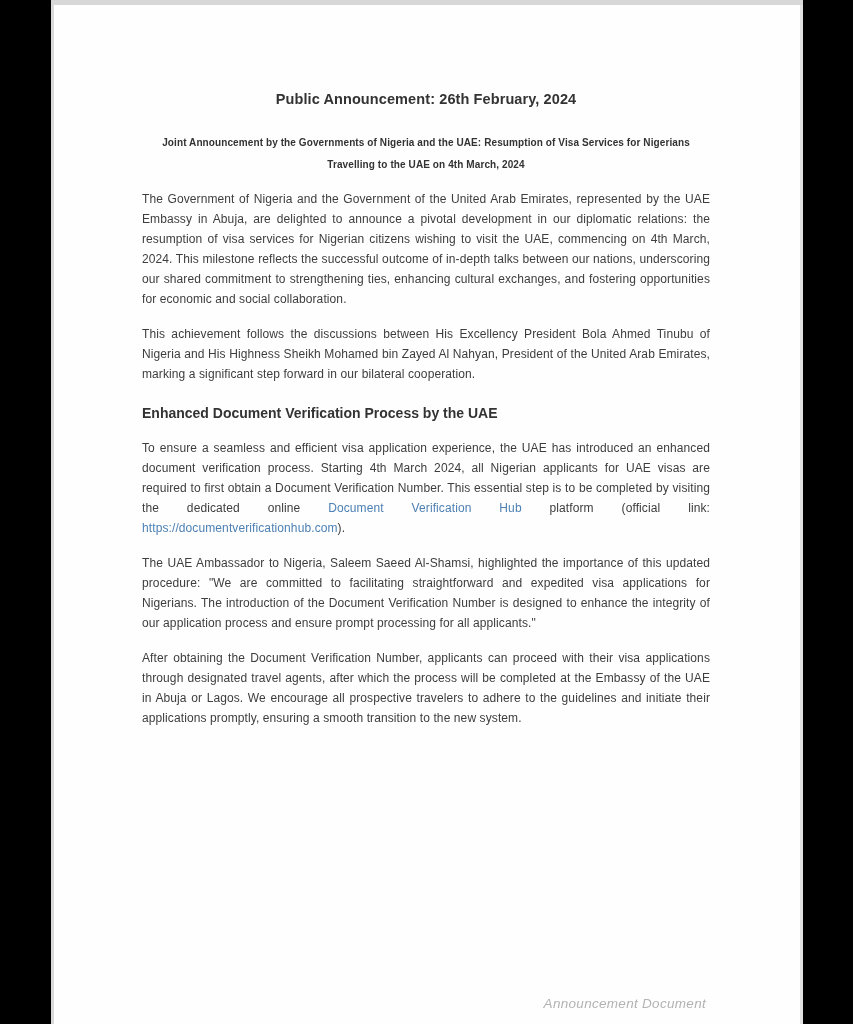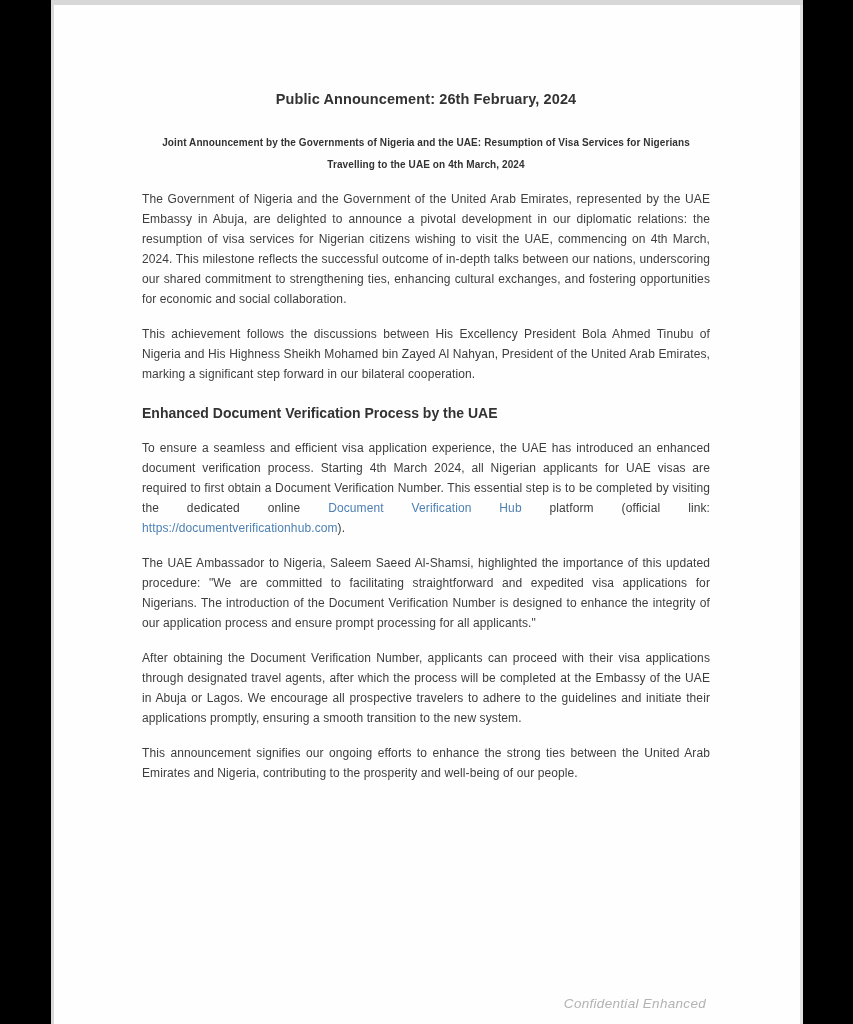--- a/index.html
+++ b/index.html
@@ -107,19 +107,18 @@
       <p class="para">This achievement follows the discussions between His Excellency President Bola Ahmed Tinubu of Nigeria and His Highness Sheikh Mohamed bin Zayed Al Nahyan, President of the United Arab Emirates, marking a significant step forward in our bilateral cooperation.</p>
 
       <p class="doc-subheading">Enhanced Document Verification Process by the UAE</p>
 
       <p class="para"><span>To ensure a seamless and efficient visa application experience, the UAE has introduced an enhanced document verification process. Starting 4th March 2024, all Nigerian applicants for UAE visas are required to first obtain a Document Verification Number. This essential step is to be completed by visiting the dedicated online </span><a class="doc-link">Document Verification Hub</a><span> platform (official link: </span><a class="doc-link">https://documentverificationhub.com</a><span>).</span></p>
 
       <p class="para">The UAE Ambassador to Nigeria, Saleem Saeed Al-Shamsi, highlighted the importance of this updated procedure: "We are committed to facilitating straightforward and expedited visa applications for Nigerians. The introduction of the Document Verification Number is designed to enhance the integrity of our application process and ensure prompt processing for all applicants."</p>
 
       <p class="para">After obtaining the Document Verification Number, applicants can proceed with their visa applications through designated travel agents, after which the process will be completed at the Embassy of the UAE in Abuja or Lagos. We encourage all prospective travelers to adhere to the guidelines and initiate their applications promptly, ensuring a smooth transition to the new system.</p>
 
-      <p class="para">This announcement signifies our ongoing efforts to enhance the strong ties between the United Arab Emirates and Nigeria, contributing to the prosperity and well-being of our people.</p>
 
     </div>
 
-    <div class="doc-footer">Confidential Enhanced</div>
+    <div class="doc-footer">Announcement Document</div>
   </div>
 </div>
 
 </body></html>

